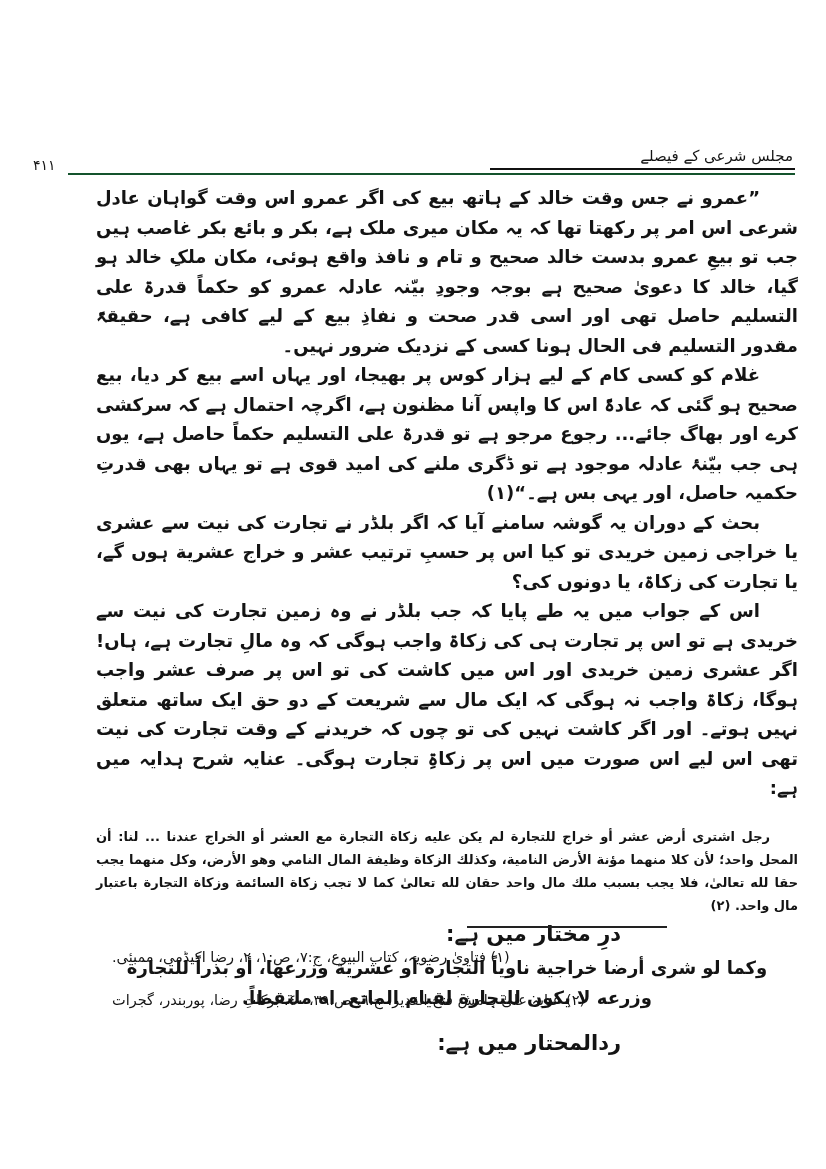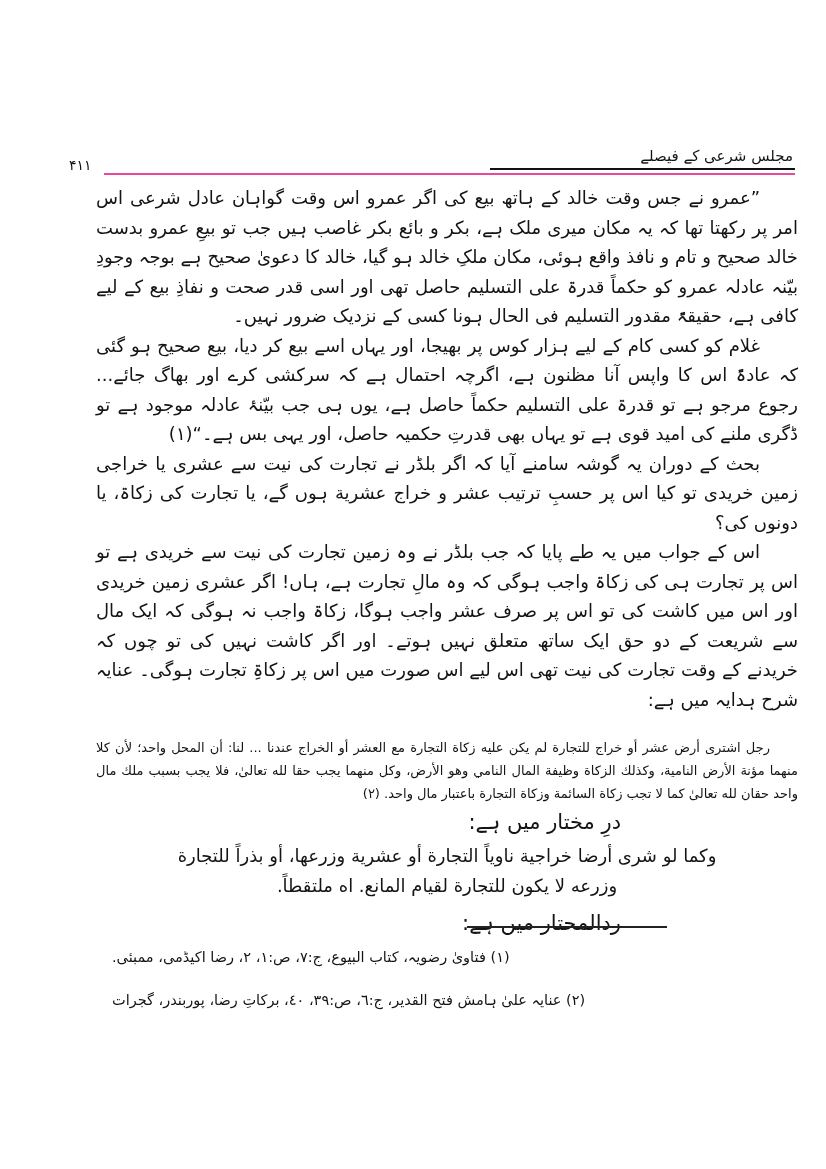--- a/index.html
+++ b/index.html
@@ -20,50 +20,50 @@
   
   .header {
     position: absolute;
     top: 146px;
     left: 31px;
     right: 31px;
     display: flex;
     direction: ltr;
     align-items: flex-end;
     gap: 10px;
-    margin-left: 36px;
   }
   .page-number {
     font-size: 14px;
     line-height: 18px;
     padding: 0 2px 1px 2px;
     letter-spacing: 1px;
   }
   .header-rule {
     flex: 1;
-    border-bottom: 2px solid #ec4899;
+    border-bottom: 2px solid #14532d;
     text-align: right;
     direction: rtl;
   }
   .header-title {
     display: inline-block;
     font-size: 15px;
     line-height: 19px;
     border-bottom: 2px solid #111;
     padding: 0 2px 2px 150px;
     margin-bottom: 3px;
     white-space: nowrap;
   }
   
   .body-text {
     position: absolute;
     top: 176px;
     right: 28px;
     left: 96px;
     direction: rtl;
+    font-weight: bold;
   }
   .para {
     margin: 0;
     font-size: 18px;
     line-height: 29.5px;
     text-align: justify;
     text-align-last: right;
     text-indent: 38px;
   }
   .para.first {
@@ -85,21 +85,21 @@
     text-align: right;
     margin-right: 175px;
   }
   .arabic-centered {
     margin: 6px 0 0 0;
     font-size: 18px;
     line-height: 30px;
     text-align: center;
   }
   .quote-heading.second {
-    margin-top: 9px;
+    margin-top: 17px;
   }
   
   .footnotes {
     position: absolute;
     top: 926px;
     right: 120px;
     left: 96px;
     direction: rtl;
   }
   .footnote-rule {

